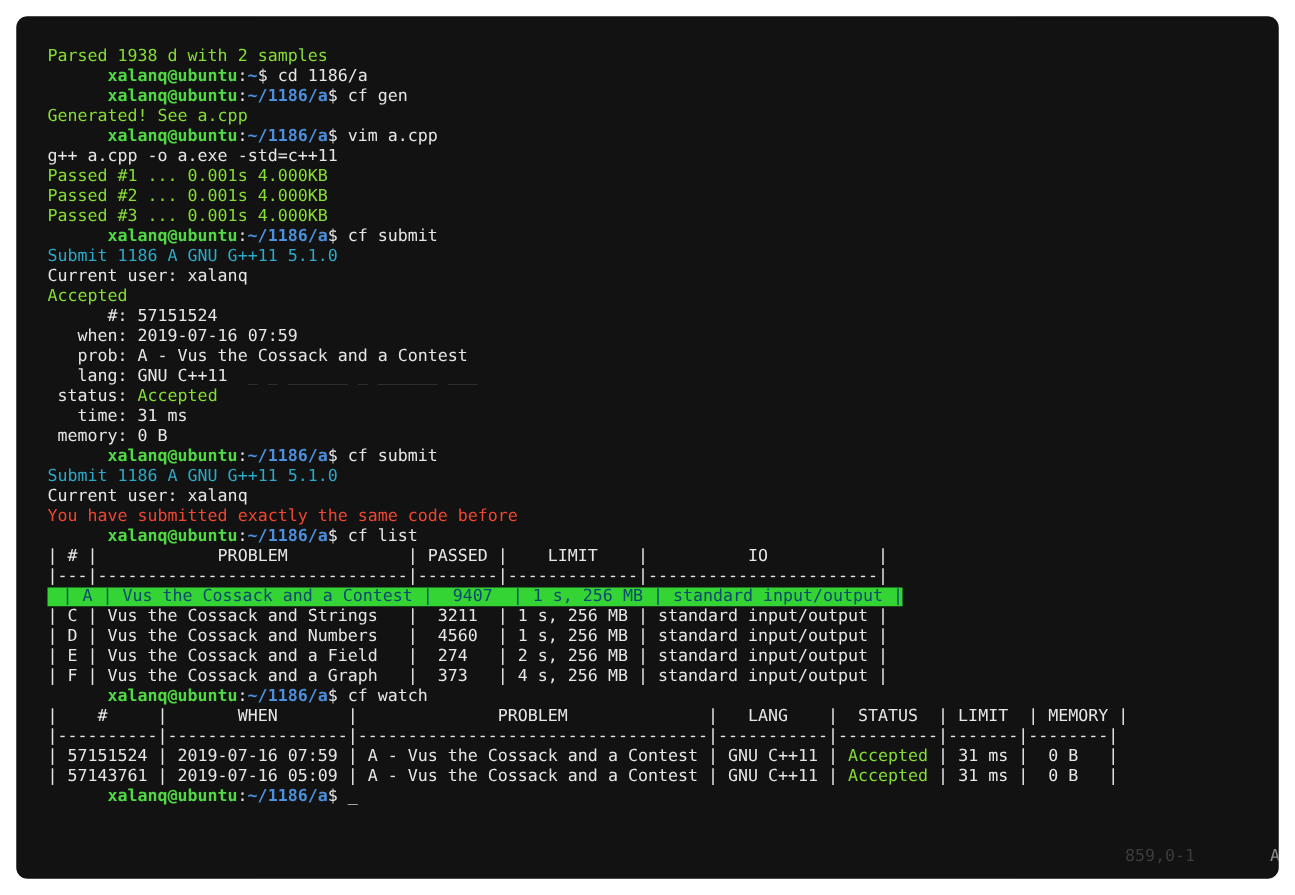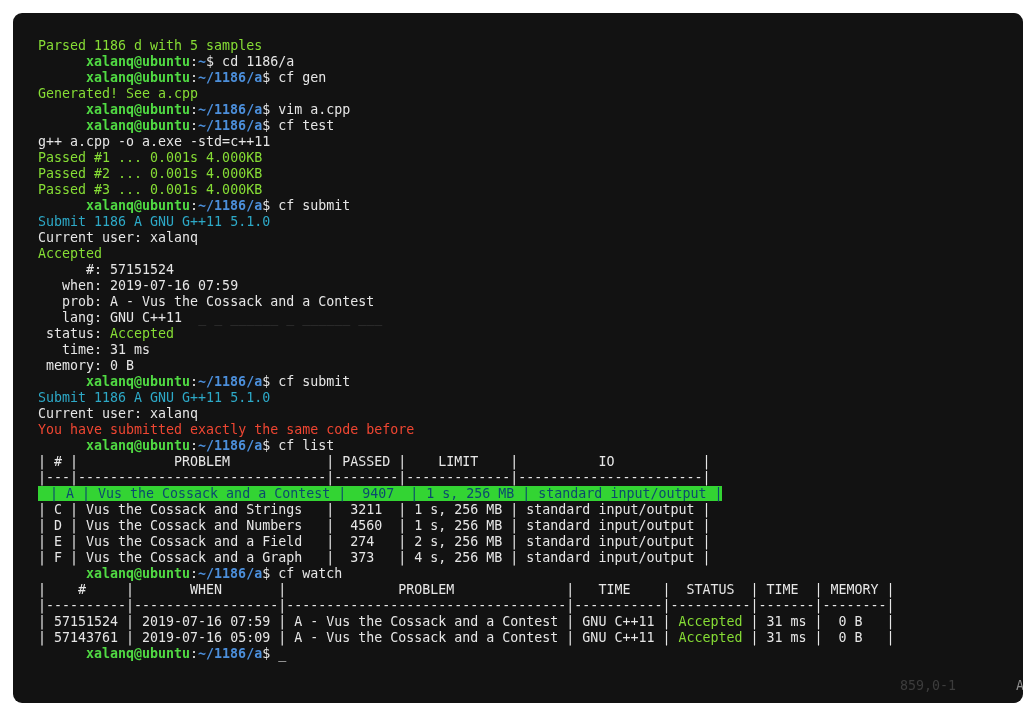--- a/index.html
+++ b/index.html
@@ -49,26 +49,25 @@
     white-space:pre;
   }
   .ruler .scroll{margin-left:60px;}
 </style>
 </head>
 <body>
 
 <div class="frame">
   <div class="term">
     <div class="lines">
-        <div class="line"><span class="g">Parsed 1186 d with 5 samples</span></div>
+        <div class="line"><span class="g">Parsed 1938 d with 2 samples</span></div>
         <div class="line"><span class="bg">xalanq@ubuntu</span><span class="w">:</span><span class="bb">~</span><span class="w">$ cd 1186/a</span></div>
         <div class="line"><span class="bg">xalanq@ubuntu</span><span class="w">:</span><span class="bb">~/1186/a</span><span class="w">$ cf gen</span></div>
         <div class="line"><span class="g">Generated! See a.cpp</span></div>
         <div class="line"><span class="bg">xalanq@ubuntu</span><span class="w">:</span><span class="bb">~/1186/a</span><span class="w">$ vim a.cpp</span></div>
-        <div class="line"><span class="bg">xalanq@ubuntu</span><span class="w">:</span><span class="bb">~/1186/a</span><span class="w">$ cf test</span></div>
         <div class="line"><span class="w">g++ a.cpp -o a.exe -std=c++11</span></div>
         <div class="line"><span class="g">Passed #1 ... 0.001s 4.000KB</span></div>
         <div class="line"><span class="g">Passed #2 ... 0.001s 4.000KB</span></div>
         <div class="line"><span class="g">Passed #3 ... 0.001s 4.000KB</span></div>
         <div class="line"><span class="bg">xalanq@ubuntu</span><span class="w">:</span><span class="bb">~/1186/a</span><span class="w">$ cf submit</span></div>
         <div class="line"><span class="c">Submit 1186 A GNU G++11 5.1.0</span></div>
         <div class="line"><span class="w">Current user: xalanq</span></div>
         <div class="line"><span class="g">Accepted</span></div>
         <div class="line"><span class="w">      #: 57151524</span></div>
         <div class="line"><span class="w">   when: 2019-07-16 07:59</span></div>
@@ -83,21 +82,21 @@
         <div class="line"><span class="r">You have submitted exactly the same code before</span></div>
         <div class="line"><span class="bg">xalanq@ubuntu</span><span class="w">:</span><span class="bb">~/1186/a</span><span class="w">$ cf list</span></div>
         <div class="line"><span class="w">| # |            PROBLEM            | PASSED |    LIMIT    |          IO           |</span></div>
         <div class="line"><span class="w">|---|-------------------------------|--------|-------------|-----------------------|</span></div>
         <div class="line"><span class="k">| A | Vus the Cossack and a Contest |  9407  | 1 s, 256 MB | standard input/output |</span></div>
         <div class="line"><span class="w">| C | Vus the Cossack and Strings   |  3211  | 1 s, 256 MB | standard input/output |</span></div>
         <div class="line"><span class="w">| D | Vus the Cossack and Numbers   |  4560  | 1 s, 256 MB | standard input/output |</span></div>
         <div class="line"><span class="w">| E | Vus the Cossack and a Field   |  274   | 2 s, 256 MB | standard input/output |</span></div>
         <div class="line"><span class="w">| F | Vus the Cossack and a Graph   |  373   | 4 s, 256 MB | standard input/output |</span></div>
         <div class="line"><span class="bg">xalanq@ubuntu</span><span class="w">:</span><span class="bb">~/1186/a</span><span class="w">$ cf watch</span></div>
-        <div class="line"><span class="w">|    #     |       WHEN       |              PROBLEM              |   TIME    |  STATUS  | TIME  | MEMORY |</span></div>
+        <div class="line"><span class="w">|    #     |       WHEN       |              PROBLEM              |   LANG    |  STATUS  | LIMIT  | MEMORY |</span></div>
         <div class="line"><span class="w">|----------|------------------|-----------------------------------|-----------|----------|-------|--------|</span></div>
         <div class="line"><span class="w">| 57151524 | 2019-07-16 07:59 | A - Vus the Cossack and a Contest | GNU C++11 | </span><span class="g">Accepted</span><span class="w"> | 31 ms |  0 B   |</span></div>
         <div class="line"><span class="w">| 57143761 | 2019-07-16 05:09 | A - Vus the Cossack and a Contest | GNU C++11 | </span><span class="g">Accepted</span><span class="w"> | 31 ms |  0 B   |</span></div>
         <div class="line"><span class="bg">xalanq@ubuntu</span><span class="w">:</span><span class="bb">~/1186/a</span><span class="w">$ </span><span class="w">_</span></div>
       </div>
     <div class="ruler">
       <span class="d2">859,0-1</span><span class="d scroll">All</span>
     </div>
   </div>
 </div>

